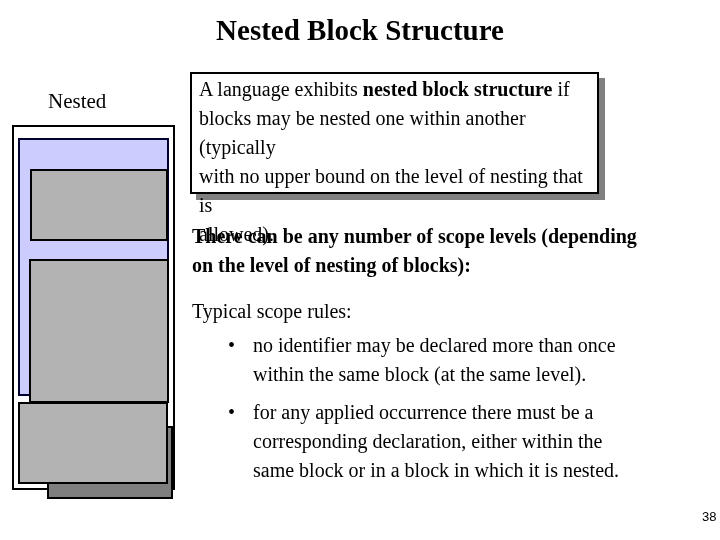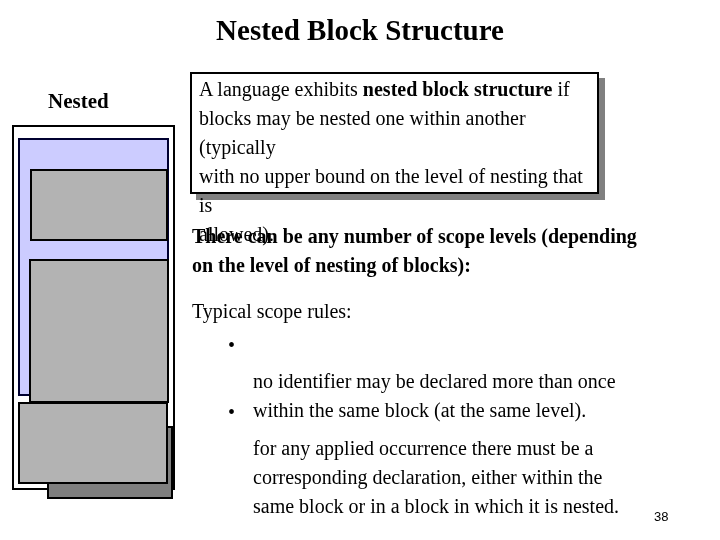--- a/index.html
+++ b/index.html
@@ -6,21 +6,21 @@
   html,body { width:720px; height:540px; background:#fff; overflow:hidden; }
   body { position:relative; font-family:"Liberation Serif", serif; color:#000; }
 
   .title {
     position:absolute; top:16px; left:0; width:720px;
     text-align:center; font-weight:bold; font-size:29px; line-height:29px;
   }
 
   .nested-label {
     position:absolute; left:48px; top:89px;
-    font-weight:bold; font-size:21px; line-height:24px;
+    font-weight:normal; font-size:21px; line-height:24px;
   }
 
   
   .diagram {
     position:absolute; left:12px; top:125px; width:163px; height:365px;
     background:#fff; border:2px solid #000;
   }
   .blk { position:absolute; border:2px solid #000; }
   .blk-l1 { left:4px;  top:11px;  width:151px; height:258px; border-color:#000030; }
   .blk-l2a{ left:10px; top:29px;  width:138px; height:72px;  }
@@ -47,24 +47,24 @@
   .para-scope-rules  { top:291px;margin-top:6px; }
 
   
   .bullet {
     position:absolute; left:228px;
     font-size:20px; line-height:29px;
   }
   .bullet-1 { top:331px; }
   .bullet-2 { top:398px; }
   .bullet .marker { position:absolute; left:0; top:0; line-height:29px; }
-  .bullet .btext  { display:block; margin-left:25px; white-space:pre-line;margin-top:36px; }
+  .bullet .btext  { display:block; margin-left:25px; white-space:pre-line; }
 
   .page-num {
-    position:absolute; left:654px; top:509px;
+    position:absolute; left:702px; top:509px;
     font-family:"Liberation Sans", sans-serif; font-size:13px; line-height:15px;
   }
 </style>
 </head>
 <body>
 
 <div class="slide">
 
   <div class="title">Nested Block Structure</div>
 

